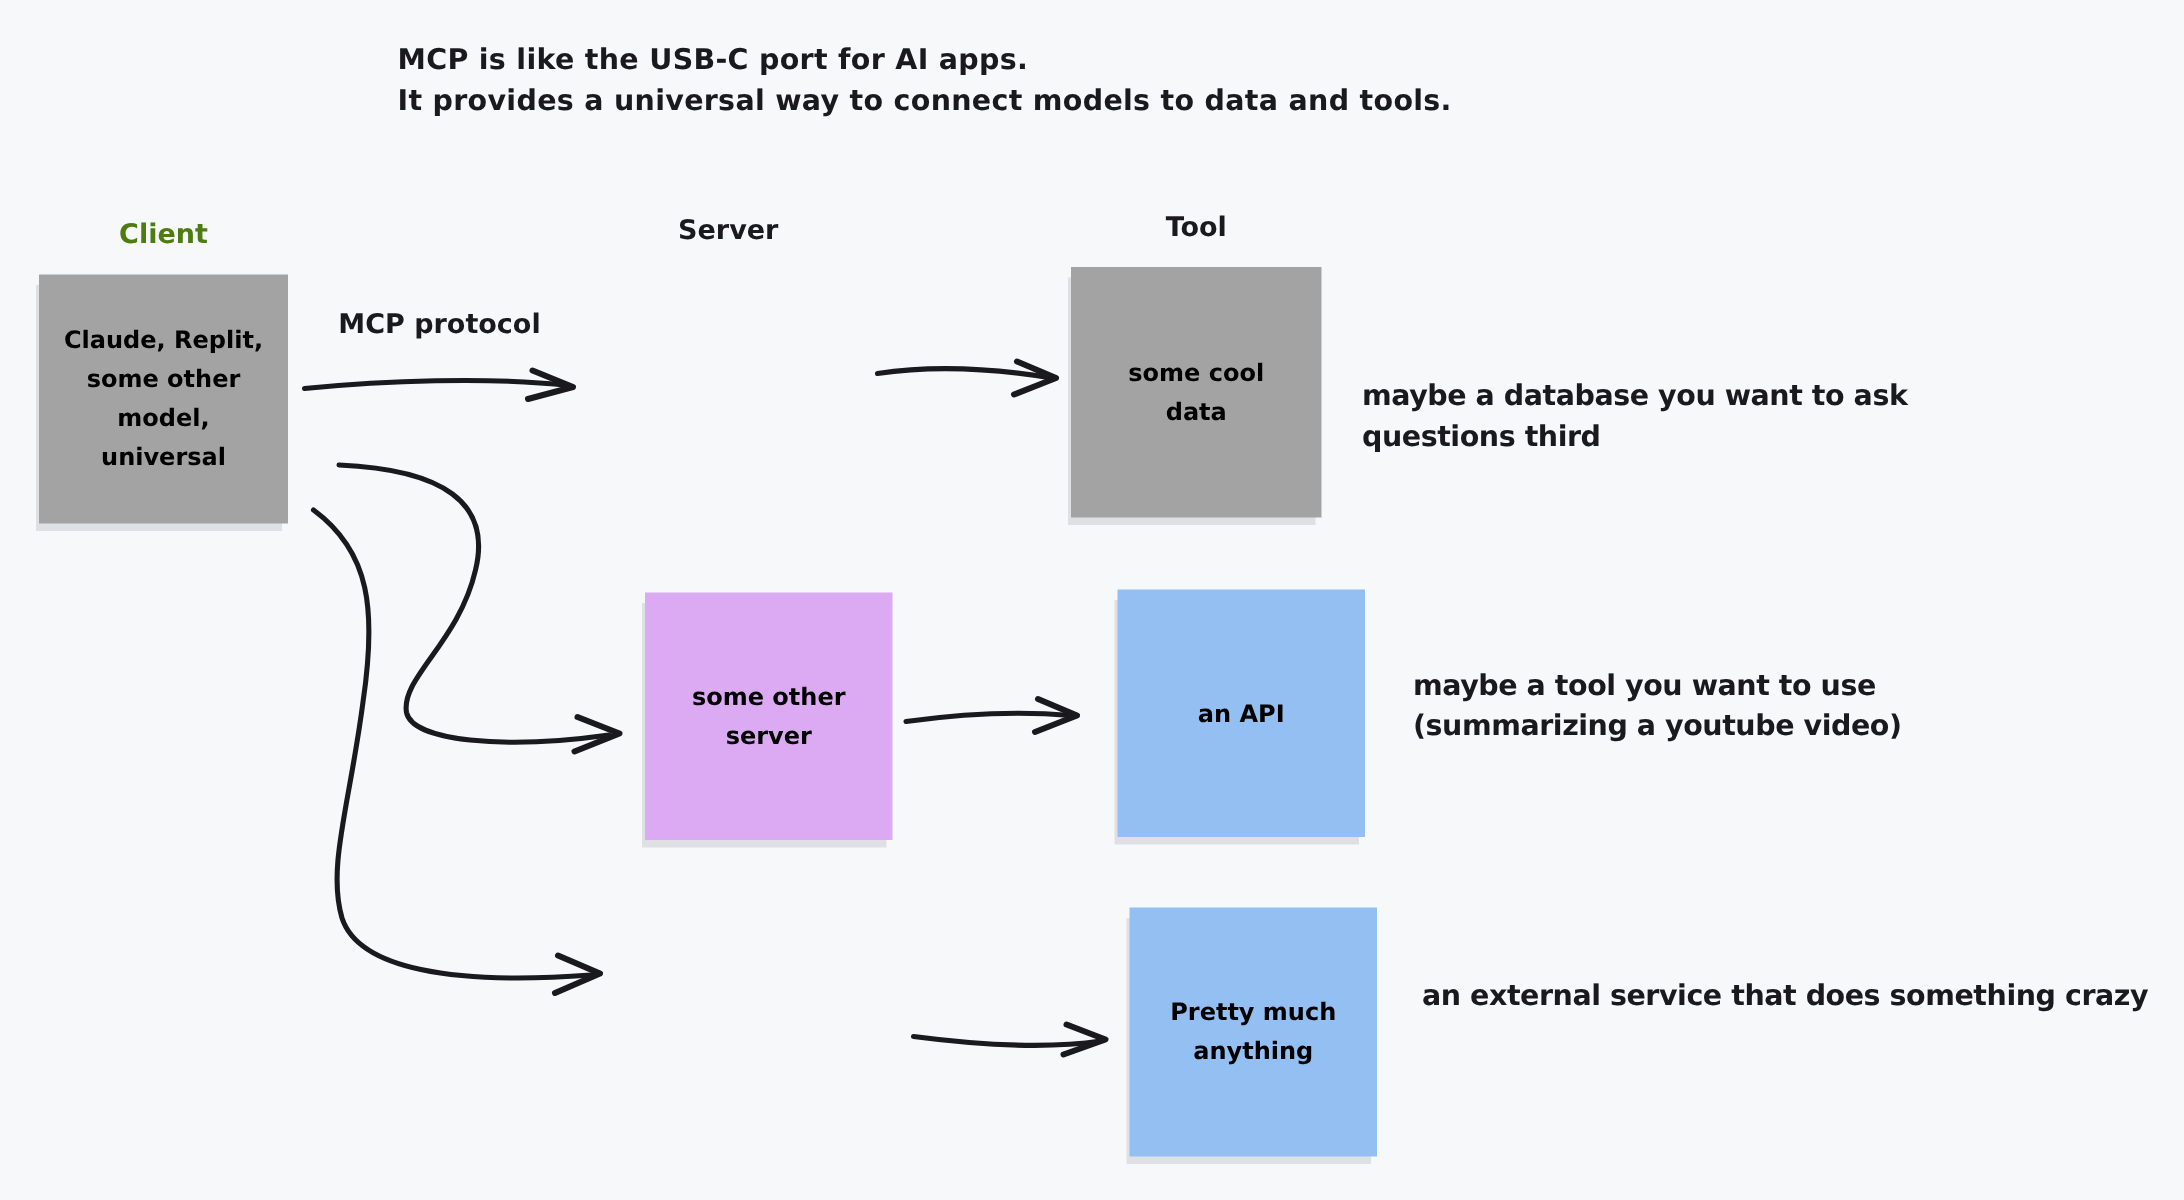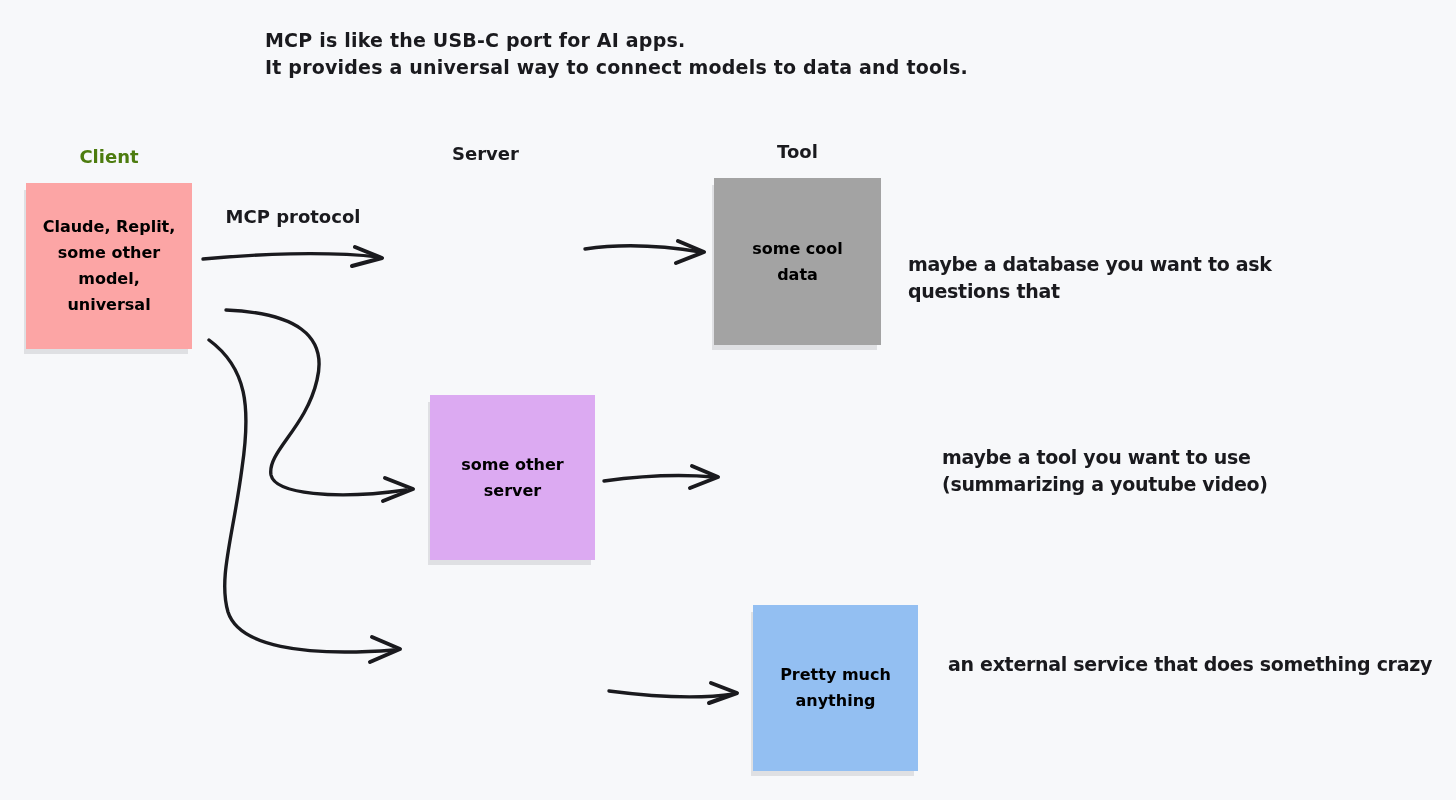--- a/index.html
+++ b/index.html
@@ -90,39 +90,42 @@
     <div class="title-line">MCP is like the USB-C port for AI apps.</div>
     <div class="title-line">It provides a universal way to connect models to data and tools.</div>
   </div>
 
   <div class="abs col-label" style="left: 26px; top: 146px; width: 166px; color: #4d7c0f;">Client</div>
   <div class="abs col-label" style="left: 403px; top: 143px; width: 165px; color: rgb(26, 26, 30);">Server</div>
   <div class="abs col-label" style="left: 714px; top: 141px; width: 167px; color: rgb(26, 26, 30);">Tool</div>
 
   <div class="abs arrow-label" style="left: 205px; top: 206px; width: 176px; color: rgb(26, 26, 30);">MCP protocol</div>
 
-  <div class="abs box" style="left: 26px; top: 183px; width: 166px; height: 166px; background: #fca5a5;">
+  <div class="abs box" style="left: 26px; top: 183px; width: 166px; height: 166px; background: #a3a3a3;">
     <span>Claude, Replit,</span>
     <span>some other</span>
     <span>model,</span>
     <span>universal</span>
   </div>
 
   <div class="abs box" style="left: 714px; top: 178px; width: 167px; height: 167px; background: #a3a3a3;">
     <span>some cool</span>
     <span>data</span>
   </div>
   <div class="abs note" style="left: 908px; top: 251px; color: rgb(26, 26, 30);">
     <div>maybe a database you want to ask</div>
-    <div>questions that</div>
+    <div>questions third</div>
   </div>
 
   <div class="abs box" style="left: 430px; top: 395px; width: 165px; height: 165px; background: rgb(220, 170, 242);">
     <span>some other</span>
     <span>server</span>
+  </div>
+  <div class="abs box" style="left: 745px; top: 393px; width: 165px; height: 165px; background: rgb(147, 191, 242);">
+    <span>an API</span>
   </div>
   <div class="abs note" style="left: 942px; top: 444px; color: rgb(26, 26, 30);">
     <div>maybe a tool you want to use</div>
     <div>(summarizing a youtube video)</div>
   </div>
 
   <div class="abs note" style="left: 948px; top: 651px; color: rgb(26, 26, 30);">
     <div>an external service that does something crazy</div>
   </div>
   <div class="abs box" style="left: 753px; top: 605px; width: 165px; height: 166px; background: rgb(147, 191, 242);">

